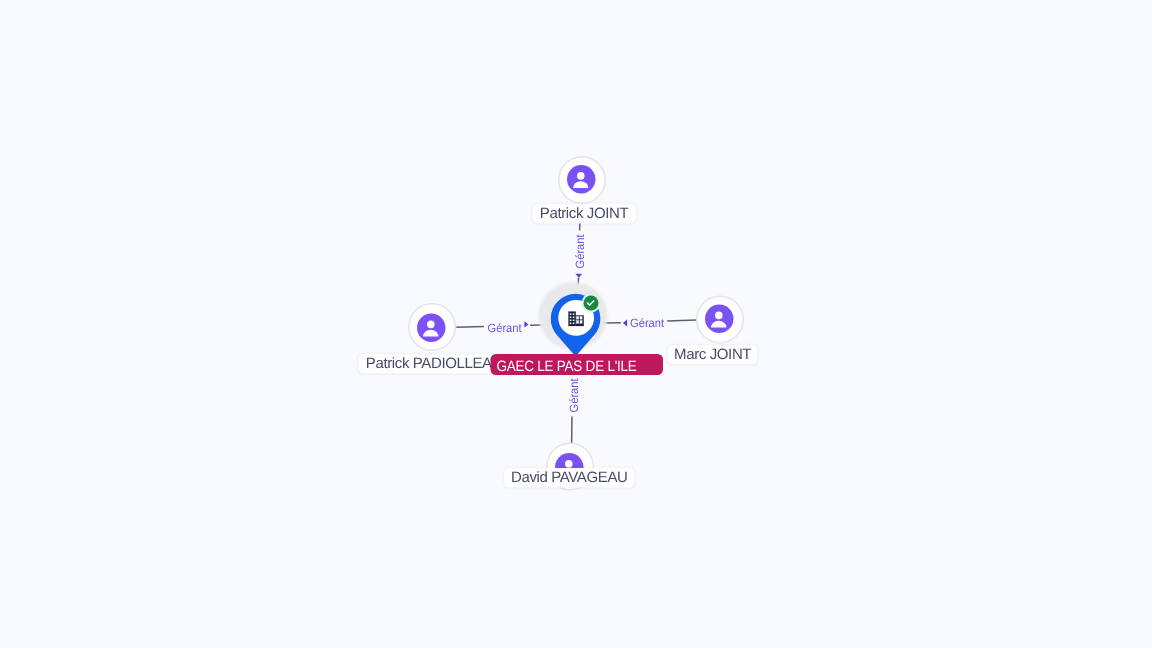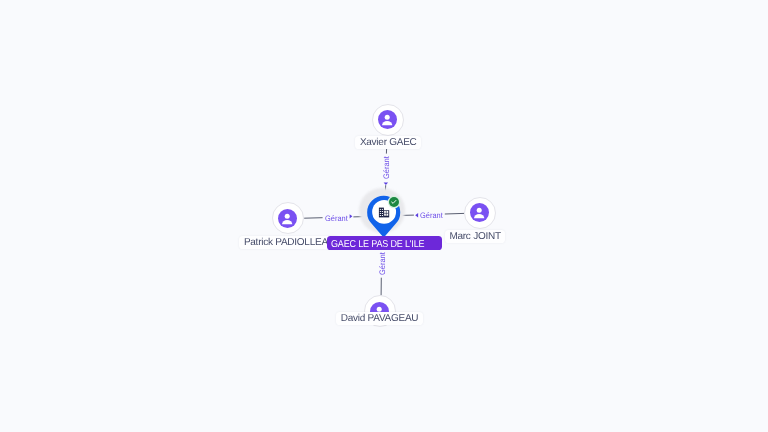--- a/index.html
+++ b/index.html
@@ -2,21 +2,21 @@
 <html><head>
 <meta charset="utf-8">
 <style>
   html,body{margin:0;padding:0;}
   body{width:768px;height:432px;background:#f9fafd;font-family:"Liberation Sans",sans-serif;overflow:hidden;-webkit-font-smoothing:antialiased;text-rendering:geometricPrecision;}
   #graph{position:absolute;left:0;top:0;width:768px;height:432px;}
   svg.layer{position:absolute;left:0;top:0;width:768px;height:432px;overflow:visible;}
   .node{position:absolute;border-radius:50%;background:#fff;border:1px solid #e4e4ea;box-sizing:border-box;display:flex;align-items:center;justify-content:center;}
   .avatar{border-radius:50%;background:#7a51f2;display:flex;align-items:center;justify-content:center;}
   .nlabel{position:absolute;background:#fefeff;border-radius:3.6px;height:13.2px;line-height:13.2px;padding:0 4.7px;font-size:10px;letter-spacing:-0.25px;color:#464c69;white-space:nowrap;box-sizing:border-box;box-shadow:0 0 2px rgba(110,115,140,0.13);}
-  .clabel{position:absolute;background:#6d28d9;border-radius:3.6px;height:14.3px;width:115px;box-sizing:border-box;}
+  .clabel{position:absolute;background:#be185d;border-radius:3.6px;height:14.3px;width:115px;box-sizing:border-box;}
   .clabel-text{position:absolute;left:4.3px;top:2.2px;height:14.3px;line-height:14.3px;font-size:10px;letter-spacing:-0.18px;color:#fff;white-space:nowrap;transform:scaleX(0.9);transform-origin:0 50%;}
   .elabel{position:absolute;font-size:8px;color:#6d4ee8;white-space:nowrap;line-height:8px;transform-origin:0 0;transform:scaleX(0.93);}
   .vlabel{transform:rotate(-90deg) scaleX(0.93);}
 </style>
 </head>
 <body>
 
 <div id="graph">
 
   <svg class="layer">
@@ -39,21 +39,21 @@
   <div style="position:absolute;left:359.2px;top:187.5px;width:46px;height:45px;border-radius:50%;background:#e9e9ec;filter:blur(0.8px);"></div>
 
   <div class="node" style="left:371.7px;top:103.5px;width:32px;height:32px">
     <div class="avatar" style="width:19px;height:19px">
       <svg width="13" height="13" viewBox="0 0 24 24" fill="#fff">
           <circle cx="11.45" cy="7.85" r="4.62"></circle>
           <path d="M1.85 22.71 A9.5 8.13 0 0 1 20.86 22.71 Z"></path>
         </svg>
     </div>
   </div>
-  <div class="nlabel" style="left:355.2px;top:136.2px">Xavier GAEC</div>
+  <div class="nlabel" style="left:355.2px;top:136.2px">Patrick JOINT</div>
 
   <div class="node" style="left:271.9px;top:202.25px;width:32px;height:32px">
     <div class="avatar" style="width:19px;height:19px">
       <svg width="13" height="13" viewBox="0 0 24 24" fill="#fff">
           <circle cx="11.45" cy="7.85" r="4.62"></circle>
           <path d="M1.85 22.71 A9.5 8.13 0 0 1 20.86 22.71 Z"></path>
         </svg>
     </div>
   </div>
   <div class="nlabel" style="left:239.2px;top:236px">Patrick PADIOLLEAU</div>

